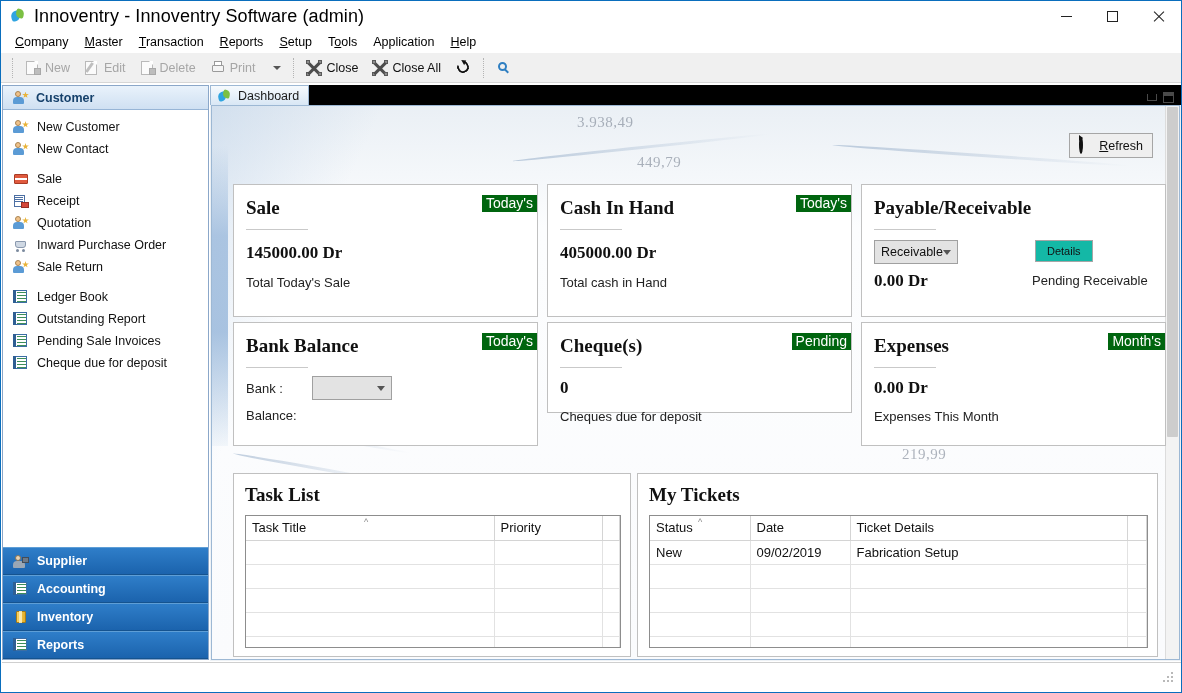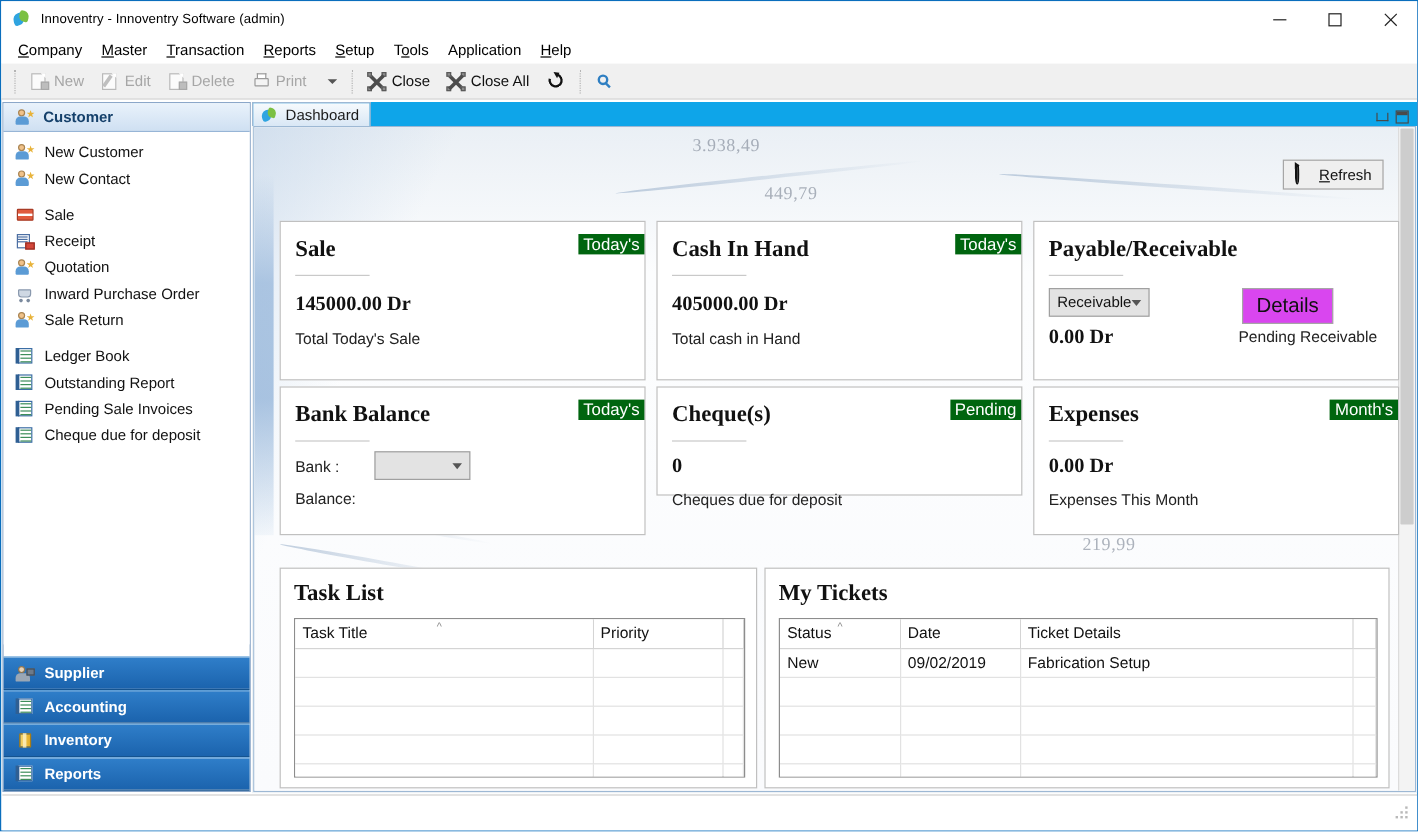--- a/index.html
+++ b/index.html
@@ -32,21 +32,21 @@
     position: absolute; left: 1px; top: 3px; width: 9px; height: 10px;
     background: #2fa4e0; border-radius: 60% 20% 55% 25%;
     transform: rotate(-18deg);
   }
   #app-icon .leaf-b {
     position: absolute; left: 6px; top: 1px; width: 8px; height: 9px;
     background: #7bc043; border-radius: 25% 60% 20% 55%;
     transform: rotate(14deg);
   }
   #title-text {
-    font-size: 11px; color: #000; letter-spacing: .1px;
+    font-size: 18px; color: #000; letter-spacing: .1px;
   }
   #win-buttons {
     margin-left: auto; display: flex; height: 30px;
   }
   #win-buttons .wbtn {
     width: 46px; height: 30px; display: flex;
     align-items: center; justify-content: center;
     font-size: 13px; color: #222;
   }
   .glyph-min { width: 11px; height: 1px; background: #222; }
@@ -281,21 +281,21 @@
     position: absolute; width: 2px; height: 2px; background: #b9b9b9; display: block;
   }
 
   
   #mdi {
     position: absolute; left: 209px; top: 84px; width: 971px; height: 576px;
     background: #eef2f6;
   }
   #tabstrip {
     position: absolute; left: 0; top: 0; width: 971px; height: 20px;
-    background: #0ea5e9; display: flex; align-items: flex-end;
+    background: #000000; display: flex; align-items: flex-end;
   }
   .tab {
     height: 20px; display: flex; align-items: center; gap: 6px;
     padding: 0 9px 0 7px; font-size: 12.5px; color: #1a1a1a;
     background: linear-gradient(to bottom,#f6fafd 0%,#d9e7f5 100%);
     border: 1px solid #9db8d4; border-bottom: none;
   }
   .tab-ico { width: 14px; height: 14px; position: relative; flex: none; }
   .tab-ico .leaf-a {
     position: absolute; left: 0px; top: 3px; width: 8px; height: 9px;
@@ -392,22 +392,22 @@
     color: #111; background: #e3e3e3; border: 1px solid #a0a0a0;
     height: 24px; display: flex; align-items: center;
     padding: 0 6px; position: absolute;
   }
   .sel .cv {
     width: 0; height: 0; margin-left: auto;
     border-left: 4px solid transparent; border-right: 4px solid transparent;
     border-top: 5px solid #555;
   }
   .btn-std {
-    position: absolute; font-size: 17px; color: #111;
-    background: #d946ef; border: 1px solid #a6a6a6;
+    position: absolute; font-size: 11px; color: #111;
+    background: #14b8a6; border: 1px solid #a6a6a6;
     padding: 4px 11px;
   }
 
   
   .panel {
     position: absolute; background: #ffffff; border: 1px solid #c0c0c0;
   }
   .panel-title {
     position: absolute; left: 11px; top: 10px;
     font-family: "Liberation Serif", serif; font-weight: bold;

